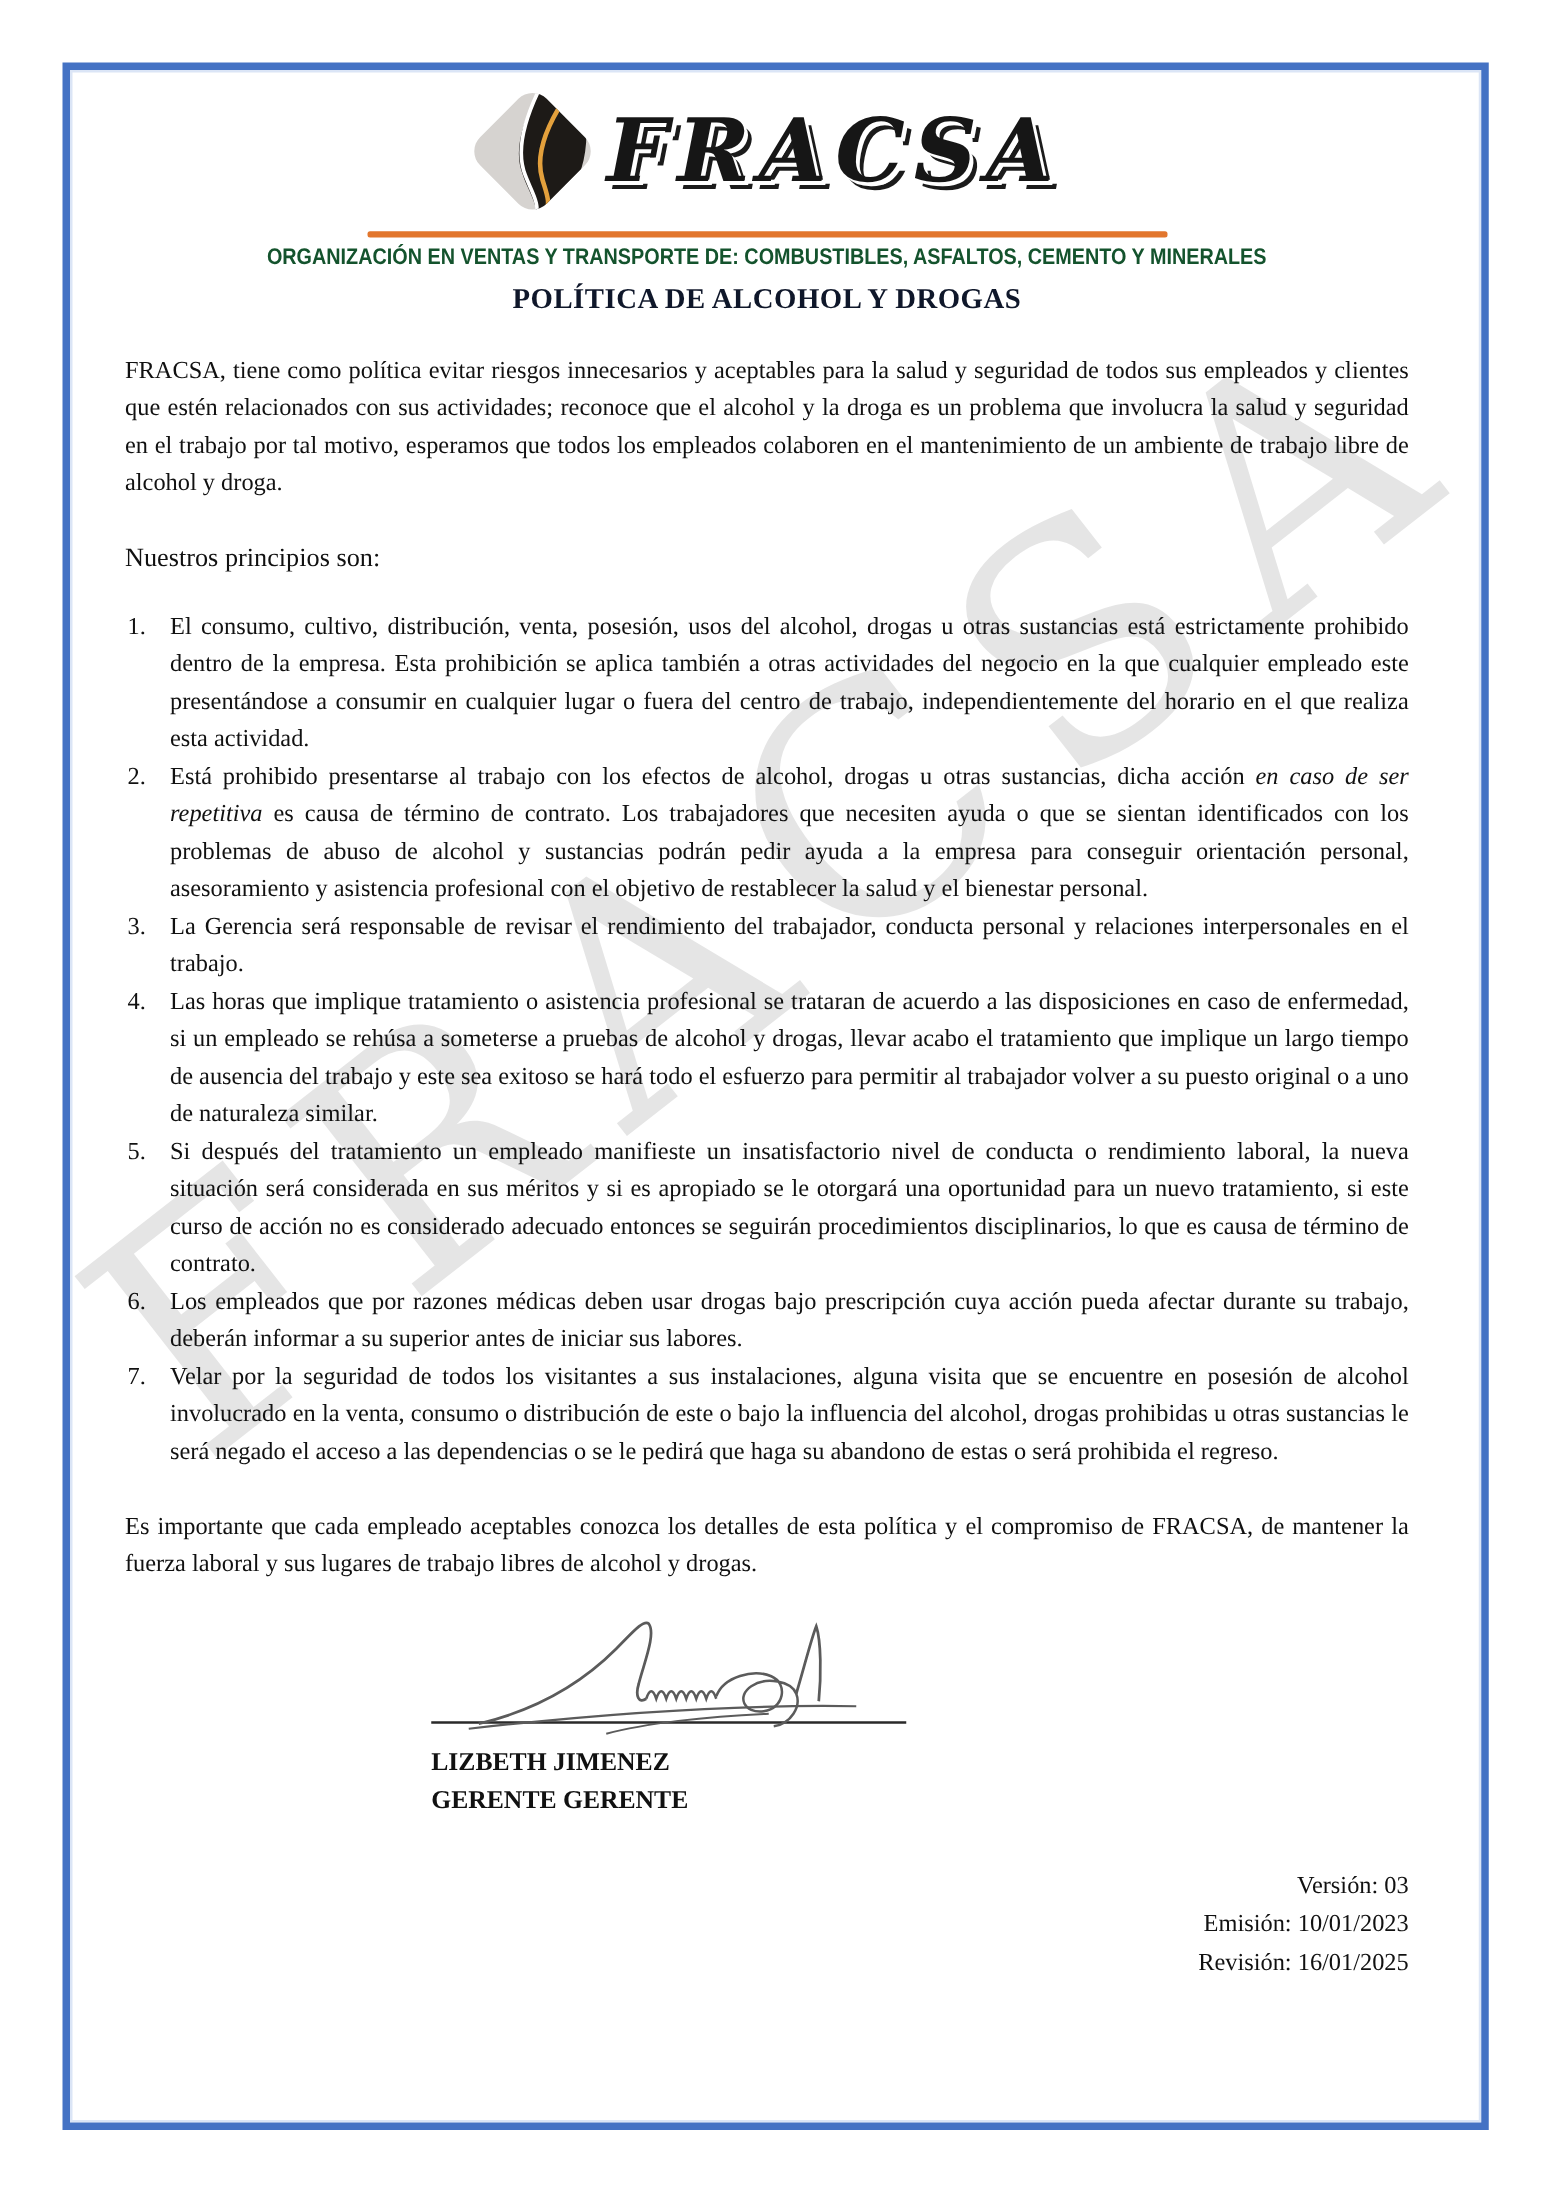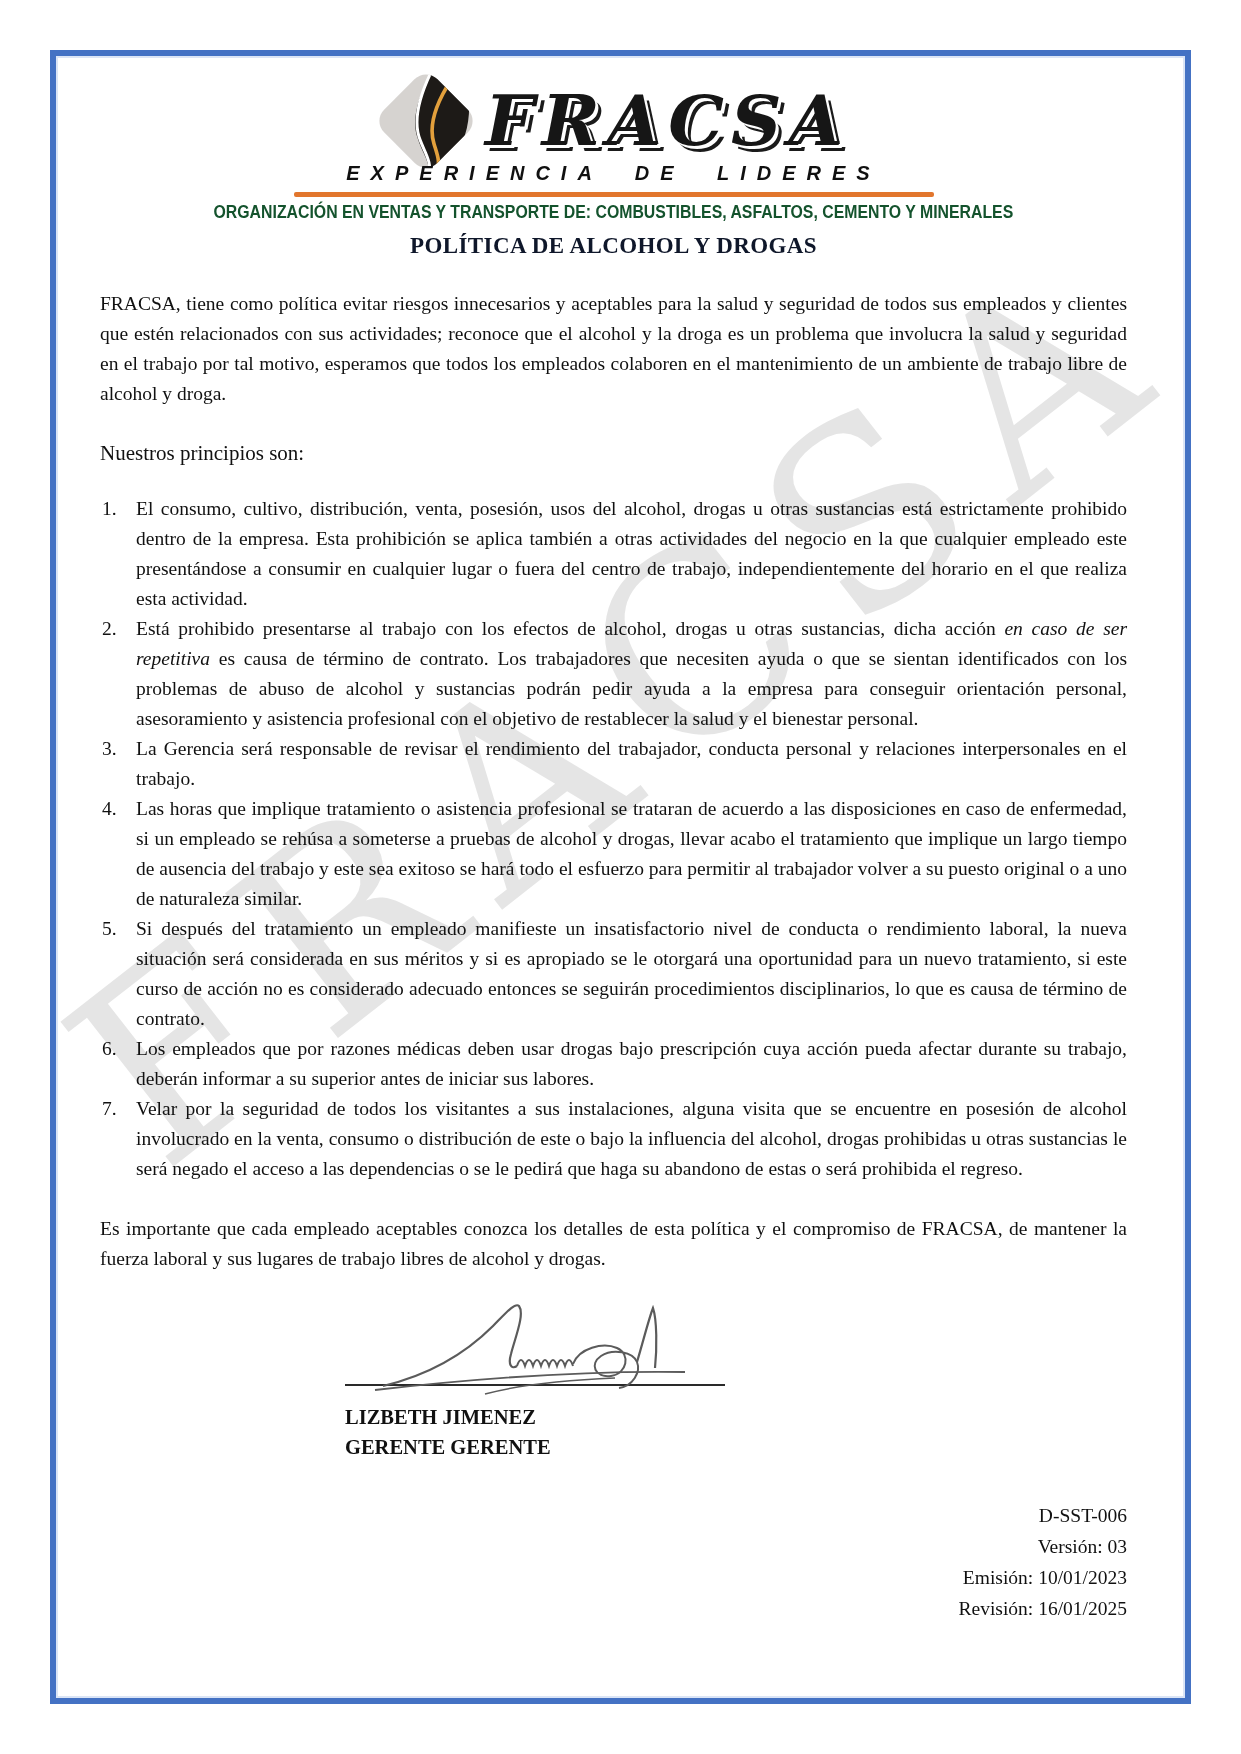--- a/index.html
+++ b/index.html
@@ -133,21 +133,20 @@
             <rect x="17" y="17" width="66" height="66" rx="14" transform="rotate(45 50 50)" fill="#d6d3d0"></rect>
             <g clip-path="url(#diamondClip)">
               <path d="M58 2 C44 26 36 48 43 66 C47 79 56 89 51 100 L74 82 C85 68 90 48 87 24 L70 4 Z" fill="#1d1a17"></path>
               <path d="M56 4 C44 28 38 50 45 67 C49 78 56 87 52 98" stroke="#ffffff" stroke-width="2.6" fill="none"></path>
               <path d="M72 14 C59 34 52 54 57 70 C60 80 63 86 59 95" stroke="#E3A03C" stroke-width="3.2" fill="none"></path>
             </g>
           </svg>
         </span>
         <span class="logo-text">FRACSA</span>
       </div>
-      <div class="tagline">EXPERIENCIA DE LIDERES</div>
       <div class="orange-rule" style="background: rgb(226, 118, 45);"></div>
       <div class="banner">
         <span class="banner-inner">ORGANIZACIÓN EN VENTAS Y TRANSPORTE DE: COMBUSTIBLES, ASFALTOS, CEMENTO Y MINERALES</span>
       </div>
       <div class="doc-title" style="color: #0f172a;">POLÍTICA DE ALCOHOL Y DROGAS</div>
     </div>
 
     <div class="para">FRACSA, tiene como política evitar riesgos innecesarios y aceptables para la salud y seguridad de todos sus empleados y clientes que estén relacionados con sus actividades; reconoce que el alcohol y la droga es un problema que involucra la salud y seguridad en el trabajo por tal motivo, esperamos que todos los empleados colaboren en el mantenimiento de un ambiente de trabajo libre de alcohol y droga.</div>
 
     <div class="principles-heading">Nuestros principios son:</div>
@@ -172,20 +171,19 @@
         <path d="M272 64 C278 44 284 20 288 10 C292 22 292 50 290 70" stroke="#5b5b5b" stroke-width="2.2"></path>
         <path d="M10 92 C80 84 200 72 320 74" stroke="#5b5b5b" stroke-width="1.8"></path>
         <path d="M120 96 C150 88 200 82 250 80" stroke="#5b5b5b" stroke-width="1.5"></path>
       </svg>
       <div class="signature-line"></div>
       <div class="sig-name">LIZBETH JIMENEZ</div>
       <div class="sig-role">GERENTE GERENTE</div>
     </div>
 
     <div class="doc-meta">
-      <div>D-SST-006</div>
       <div>Versión: 03</div>
       <div>Emisión: 10/01/2023</div>
       <div>Revisión: 16/01/2025</div>
     </div>
 
   </div>
 </div>
 
 </body></html>

